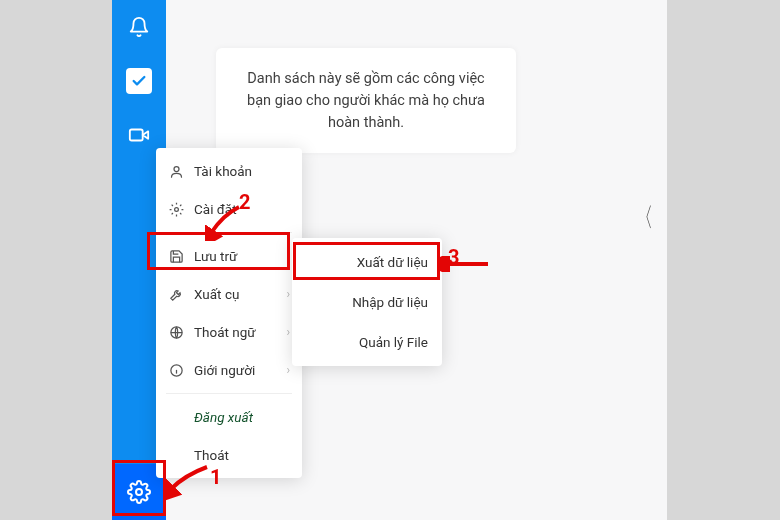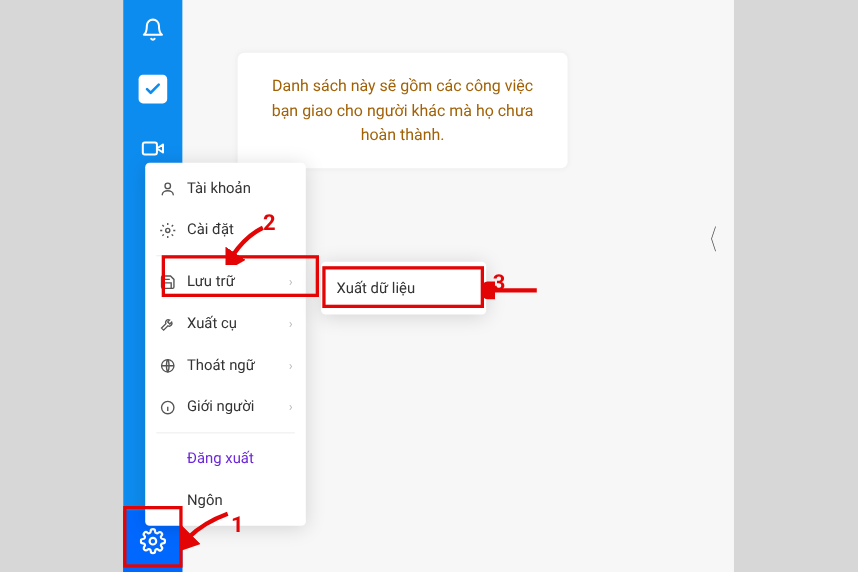--- a/index.html
+++ b/index.html
@@ -10,32 +10,32 @@
 
   .sidebar { position: absolute; left: 112px; top: 0; width: 54px; height: 520px; background: #0d8cf0; display: flex; flex-direction: column; align-items: center; }
   .sb-item { width: 54px; height: 54px; display: flex; align-items: center; justify-content: center; color: #fff; cursor: pointer; }
   .sb-item.active { background: #0068ff; }
   .sb-item.selected { position: relative; }
   .sb-item.selected .check-box { width: 26px; height: 26px; background: #fff; border-radius: 4px; display: flex; align-items: center; justify-content: center; color: #0d8cf0; }
   .sb-spacer { flex: 1; }
 
   .content { position: absolute; left: 166px; top: 0; width: 501px; height: 520px; background: #f7f7f8; }
 
-  .info-card { position: absolute; left: 50px; top: 48px; width: 300px; padding: 20px 22px; background: #fff; border-radius: 6px; box-shadow: 0 0 6px rgba(0,0,0,0.05); text-align: center; color: #a16207; font-size: 14.5px; line-height: 1.5; }
-
-  .menu1 { position: absolute; left: 132px; top: 148px; width: 146px; background: #fff; border-radius: 4px; box-shadow: 0 2px 18px rgba(0,0,0,0.15); padding: 4px 0; }
+  .info-card { position: absolute; left: 50px; top: 48px; width: 300px; padding: 20px 22px; background: #fff; border-radius: 6px; box-shadow: 0 0 6px rgba(0,0,0,0.05); text-align: center; color: #404040; font-size: 14.5px; line-height: 1.5; }
+
+  .menu1 { position: absolute; left: 156px; top: 148px; width: 146px; background: #fff; border-radius: 4px; box-shadow: 0 2px 18px rgba(0,0,0,0.15); padding: 4px 0; }
   .menu1 .row { height: 38px; display: flex; align-items: center; padding: 0 12px; font-size: 13.5px; color: #333; cursor: pointer; gap: 10px; position: relative; }
   .menu1 .row .chev { margin-left: auto; color: #bbb; font-size: 12px; }
   .menu1 .row .ic { width: 16px; display: flex; justify-content: center; color: #555; }
   .menu1 .sep { height: 1px; background: #eee; margin: 4px 10px; }
-  .menu1 .row.logout { color: #6d28d9; }
+  .menu1 .row.logout { color: #14532d; font-style: italic; }
   .menu1 .row.plain { padding-left: 38px; }
 
   .menu2 { position: absolute; left: 292px; top: 238px; width: 150px; background: #fff; border-radius: 4px; box-shadow: 0 2px 18px rgba(0,0,0,0.15); padding: 4px 0; }
-  .menu2 .row { height: 40px; display: flex; align-items: center; padding: 0 14px; font-size: 13.5px; color: #333; cursor: pointer; }
+  .menu2 .row { height: 40px; display: flex; align-items: center; padding: 0 14px; font-size: 13.5px; color: #333; cursor: pointer; justify-content: flex-end; }
 
   .hl { position: absolute; border: 3px solid #e30505; pointer-events: none; }
   .num { position: absolute; color: #e30505; font-weight: 700; font-size: 20px; pointer-events: none; }
 
   .arrow { position: absolute; pointer-events: none; }
 
   .right-caret { position: absolute; right: 10px; top: 200px; font-size: 26px; color: #555; transform: scaleX(0.7); }
 
   svg { display: block; }
 </style>
@@ -145,27 +145,33 @@
         </svg>
       </span>
     <span>Giới người</span>
     <span class="chev">›</span>
   </div>
   <div class="sep"></div>
   <div class="row logout plain">
     <span>Đăng xuất</span>
   </div>
   <div class="row plain">
-    <span>Ngôn</span>
+    <span>Thoát</span>
   </div>
 </div>
 
 <div class="menu2">
   <div class="row">
     <span>Xuất dữ liệu</span>
+  </div>
+  <div class="row">
+    <span>Nhập dữ liệu</span>
+  </div>
+  <div class="row">
+    <span>Quản lý File</span>
   </div>
 </div>
 
 <div class="hl" style="left:112px; top:460px; width:54px; height:56px;"></div>
 <div class="hl" style="left:147px; top:232px; width:143px; height:38px;"></div>
 <div class="hl" style="left:293px; top:242px; width:147px; height:38px;"></div>
 
 <div class="num" style="left:210px; top:465px;">1</div>
 <div class="num" style="left:239px; top:190px;">2</div>
 <div class="num" style="left:448px; top:245px;">3</div>

